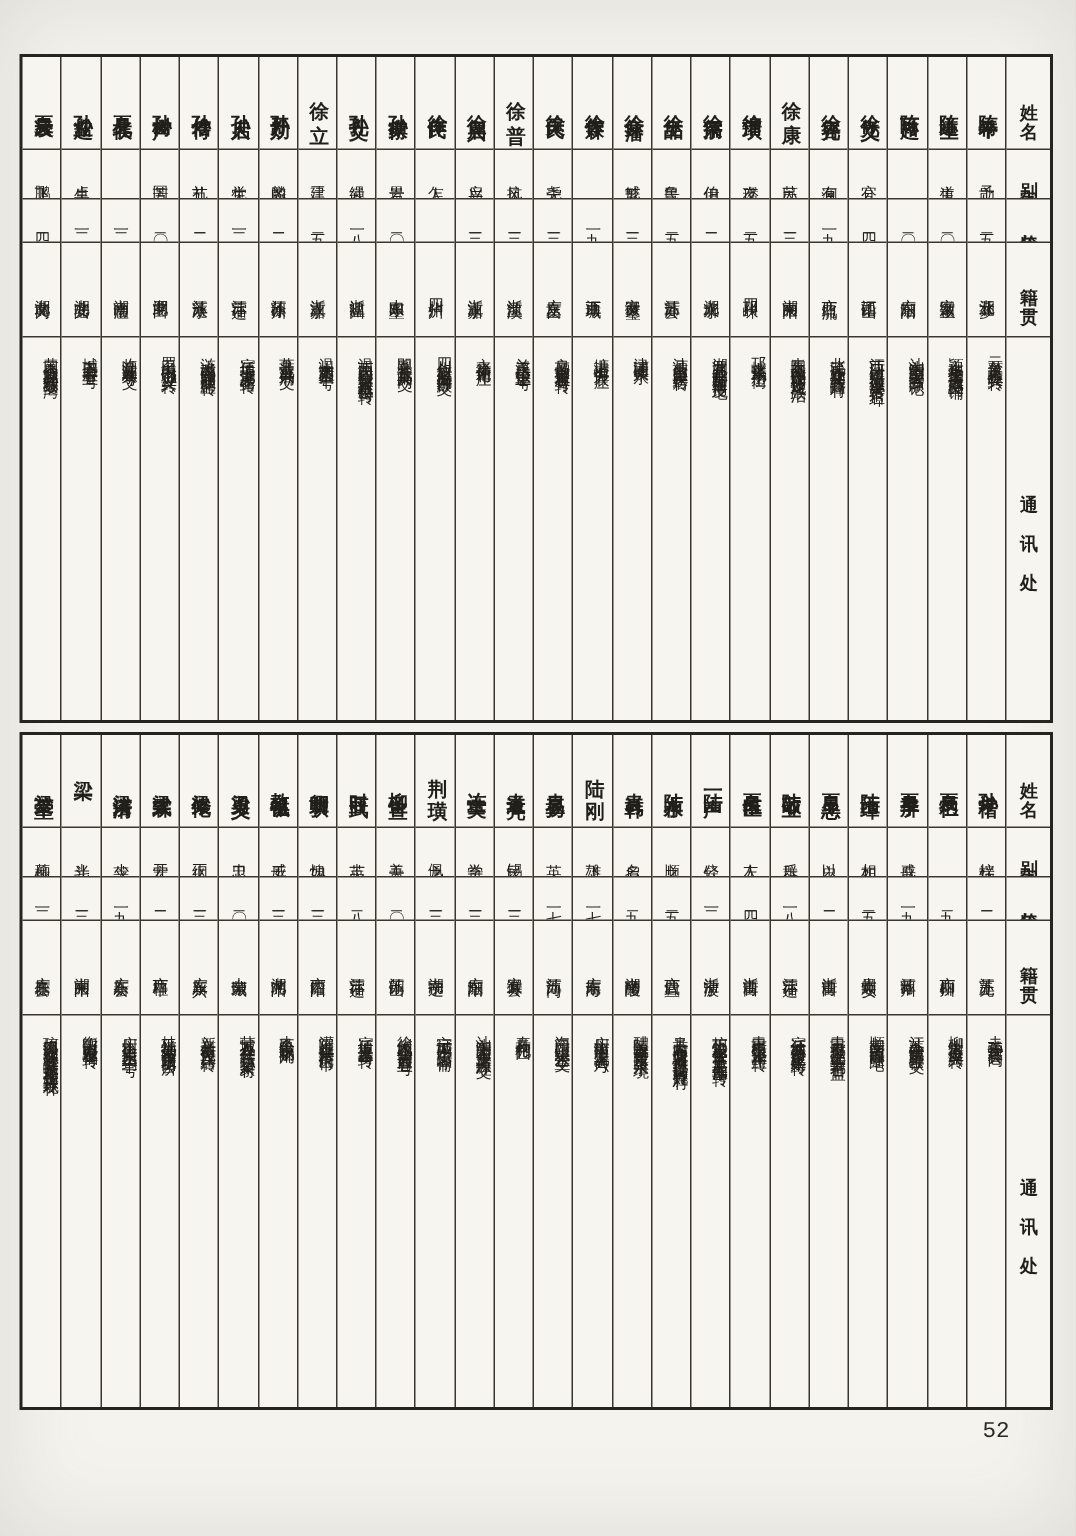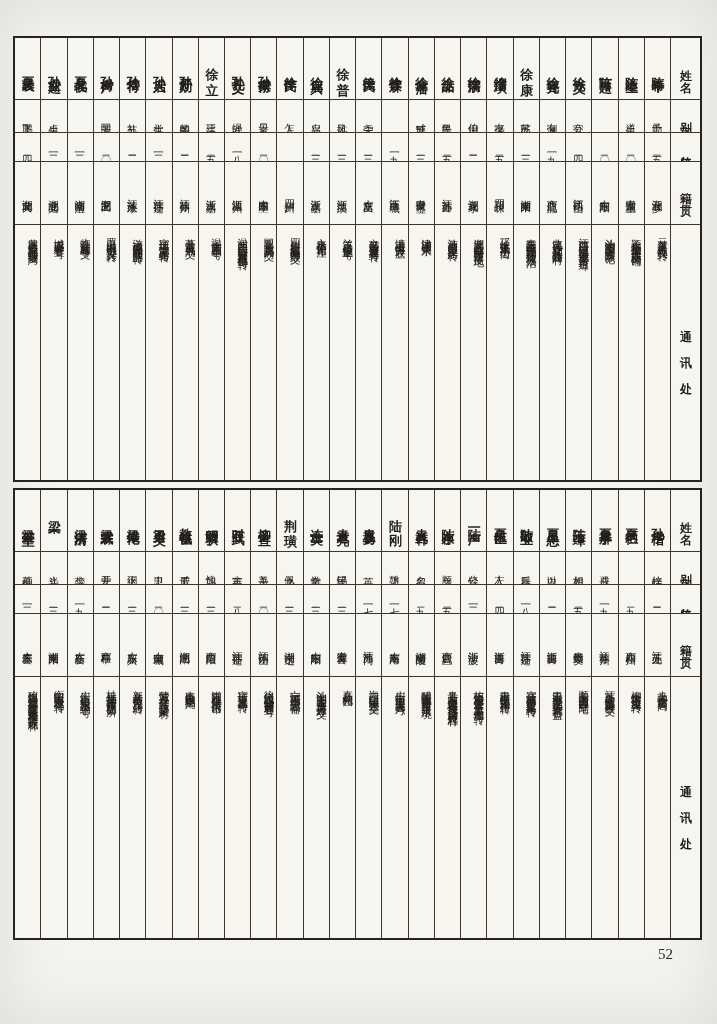--- a/index.html
+++ b/index.html
@@ -45,21 +45,21 @@
     padding:5px 1px 3px 1px;
   }
   .header-col .cell{font-weight:bold;font-size:12px;}
   .h-name{letter-spacing:11px;text-indent:5px;}
   .h-alias{letter-spacing:4px;}
   .h-age{letter-spacing:1px;}
   .h-native{letter-spacing:13px;text-indent:6px;}
   .h-addr{flex:1 1 auto;border-bottom:none;display:flex;align-items:center;justify-content:center;letter-spacing:26px;text-indent:13px;}
   .page-number{
     position:absolute;top:946px;right:44px;
-    font-family:Liberation Serif, serif;
+    font-family:Liberation Mono, monospace;
     font-size:15px;color:#2a2822;
   }
 </style>
 </head>
 <body>
 
 <div class="page">
   <section class="reg-table t0">
       <div class="col header-col">
         <div class="cell c-name cen h-name">姓名</div>

